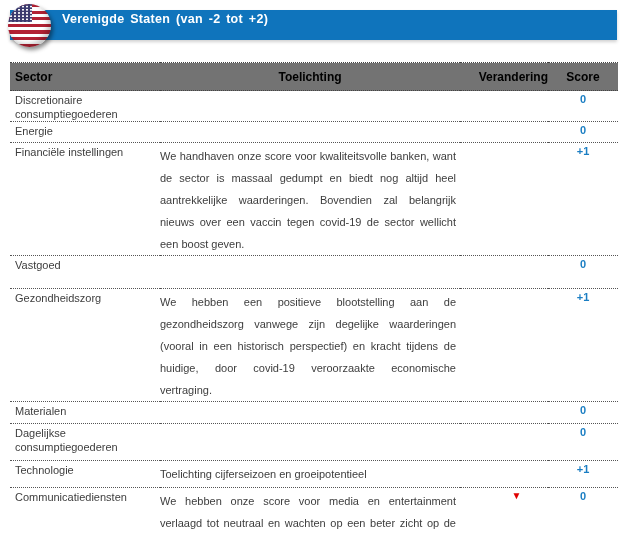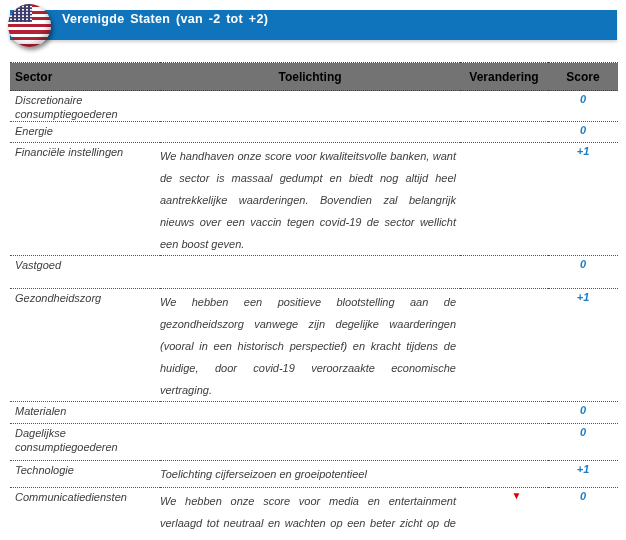--- a/index.html
+++ b/index.html
@@ -32,24 +32,24 @@
   col.c-sector { width:150px; }
   col.c-toel   { width:300px; }
   col.c-ver    { width:88px;  }
   col.c-score  { width:70px;  }
 
   tr.head { height:28px; background:#737373; }
   tr.head th { border-top:1px dotted #444; border-bottom:1px dotted #444;
                color:#000; font-size:12px; font-weight:bold; vertical-align:middle; }
   th.h-sector { text-align:left; padding-left:5px; }
   th.h-toel   { text-align:center; }
-  th.h-ver    { text-align:center; }
+  th.h-ver    { text-align:right; }
   th.h-score  { text-align:center; }
 
-  td { vertical-align:top; padding-top:2px; border-bottom:1px dotted #555;font-style:italic; }
+  td { vertical-align:top; padding-top:2px; border-bottom:1px dotted #555; }
   td.sector { padding-left:5px; line-height:14px; }
   td.toel   { text-align:justify; line-height:22px; padding-right:4px; }
   td.ver    { text-align:center; padding-left:25px; color:#E00000; font-size:10px; }
   td.score  { text-align:center; font-weight:bold; color:#1B7EC3; }
 
   tr.h31 { height:31px; } tr.h21 { height:21px; } tr.h70 { height:70px; }
   tr.h33 { height:33px; } tr.h72 { height:72px; } tr.h41 { height:41px; }
   tr.h22 { height:22px; } tr.h37 { height:37px; } tr.h27 { height:27px; }
   tr.h59 { height:59px; } tr.h25 { height:25px; }
 </style>

